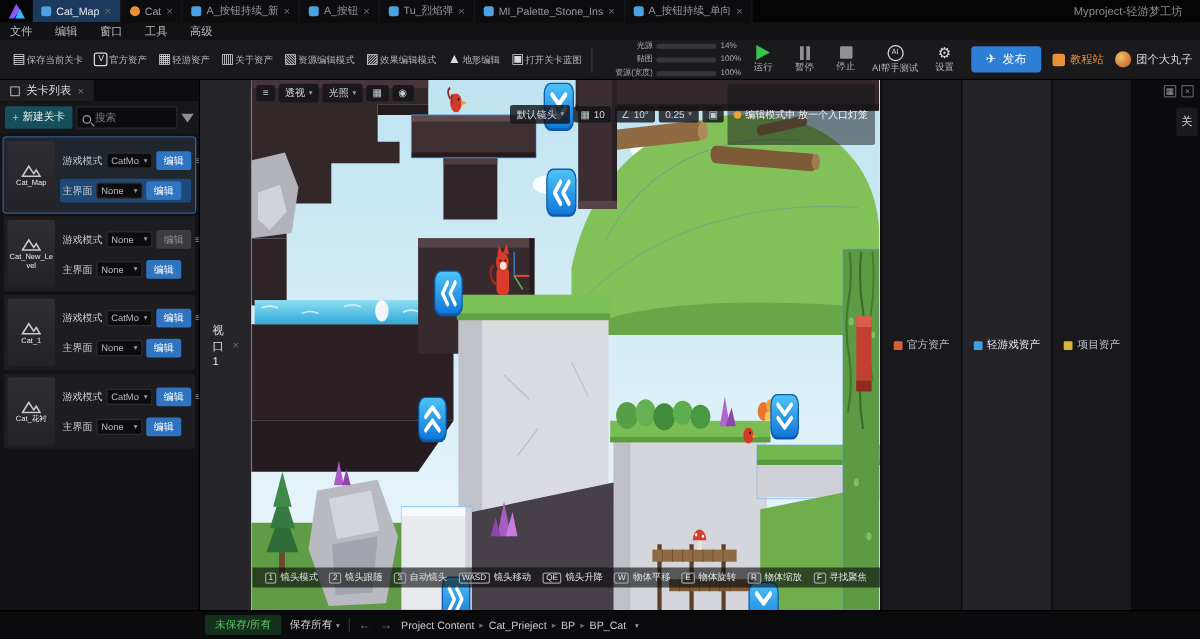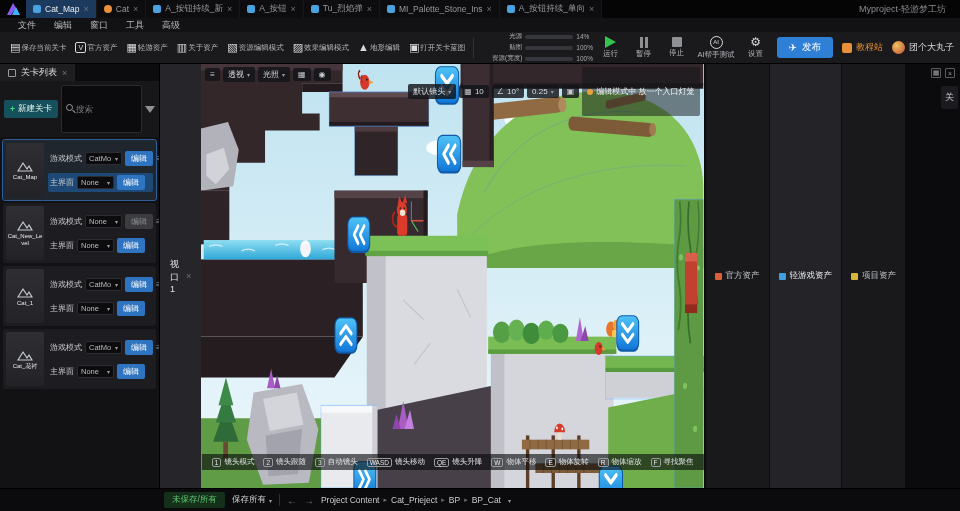--- a/index.html
+++ b/index.html
@@ -14,21 +14,21 @@
   .wtab{display:flex;align-items:center;gap:4px;padding:0 7px;font-size:8.5px;color:#97999e;border-right:1px solid #17171a;white-space:nowrap;background:#0d0d0f}
   .wtab[data-active="true"]{background:#1c3a5e;color:#e9ebee}
   .wtab-icon{width:8px;height:8px;border-radius:2px;background:#4aa3e0;flex:0 0 8px}
   .wtab-icon[data-icon="map"]{background:#4aa3e0}
   .wtab-icon[data-icon="cat"]{background:#e8913a;border-radius:50%}
   .close-icon::before{content:"×"}
   .close-icon{color:#6f7176;font-size:9px}
   .tb-title{margin-left:auto;padding:0 14px;display:flex;align-items:center;color:#8b8d92;font-size:9px;white-space:nowrap}
 
   
-  .menubar{flex:0 0 14px;background:#121214;display:flex;align-items:center;padding-left:10px;gap:2px}
+  .menubar{flex:0 0 14px;background:#121214;display:flex;align-items:center;gap:2px}
   .menu-item{padding:0 8px;font-size:9px;color:#b9bbbe}
 
   
   .toolbar{flex:0 0 30px;background:#1a1a1d;display:flex;align-items:center;padding:0 6px;border-bottom:1px solid #000}
   .tb-left{display:flex;align-items:center;gap:1px}
   .tb-btn{display:flex;flex-direction:row;align-items:center;justify-content:center;padding:1px 4px;min-width:40px;gap:1px}
   .tb-icon{font-size:11px;line-height:11px;color:#d8dadd;height:12px;display:flex;align-items:center;justify-content:center}
   .tb-icon[data-icon="save"]::before{content:"▤"}
   .tb-icon[data-icon="light"]::before{content:"▦"}
   .tb-icon[data-icon="about"]::before{content:"▥"}
@@ -70,21 +70,21 @@
 
   
   .left-panel{flex:0 0 160px;width:160px;background:#121214;display:flex;flex-direction:column;border-right:1px solid #000}
   .lp-header{flex:0 0 17px;background:#0c0c0e;display:flex;align-items:stretch}
   .lp-tab{background:#1e1e21;display:flex;align-items:center;gap:5px;padding:0 8px;font-size:9px;color:#dadce0}
   .layers-icon{width:8px;height:8px;border:1px solid #9a9ca0;border-radius:1px}
   .lp-controls{display:flex;align-items:center;gap:3px;padding:4px;background:#17171a}
   .new-level-btn{display:flex;align-items:center;gap:3px;background:#15505c;color:#dff0ea;font-size:8.5px;padding:3px 6px;border-radius:2px;white-space:nowrap}
   .plus-icon::before{content:"+"}
   .plus-icon{color:#4dd68a;font-weight:bold}
-  .search-box{flex:1;display:flex;align-items:flex-start;gap:3px;background:#0b0b0d;border:1px solid #2a2a2e;border-radius:2px;padding:18px 4px;min-width:0}
+  .search-box{flex:1;display:flex;align-items:flex-end;gap:3px;background:#0b0b0d;border:1px solid #2a2a2e;border-radius:2px;padding:3px 4px;min-width:0}
   .mag-icon{width:7px;height:7px;border:1px solid #9a9ca0;border-radius:50%;position:relative;flex:0 0 7px}
   .mag-icon::after{content:"";position:absolute;width:4px;height:1px;background:#9a9ca0;transform:rotate(45deg);left:5px;top:6px}
   .search-input{background:transparent;border:0;outline:0;color:#c8cacd;font-size:8.5px;width:100%;font-family:inherit}
   .search-input::placeholder{color:#77797e}
   .funnel-icon{width:0;height:0;border-left:5px solid transparent;border-right:5px solid transparent;border-top:7px solid #8e9094}
   .levels{flex:1;overflow:hidden;display:flex;flex-direction:column;gap:3px;padding:3px}
   .lvl{display:flex;gap:4px;background:#1d1d21;padding:3px;border-radius:2px;flex:0 0 60px}
   .lvl[data-selected="true"]{background:#20262e;outline:1px solid #2f5f96}
   .lvl-thumb{flex:0 0 38px;background:linear-gradient(#2e2e33,#232327);border-radius:2px;display:flex;flex-direction:column;align-items:center;justify-content:center;gap:2px;overflow:hidden}
   .lvl-name{font-size:6px;color:#e9ebee;text-align:center;word-break:break-all;line-height:7px;padding:0 1px}

